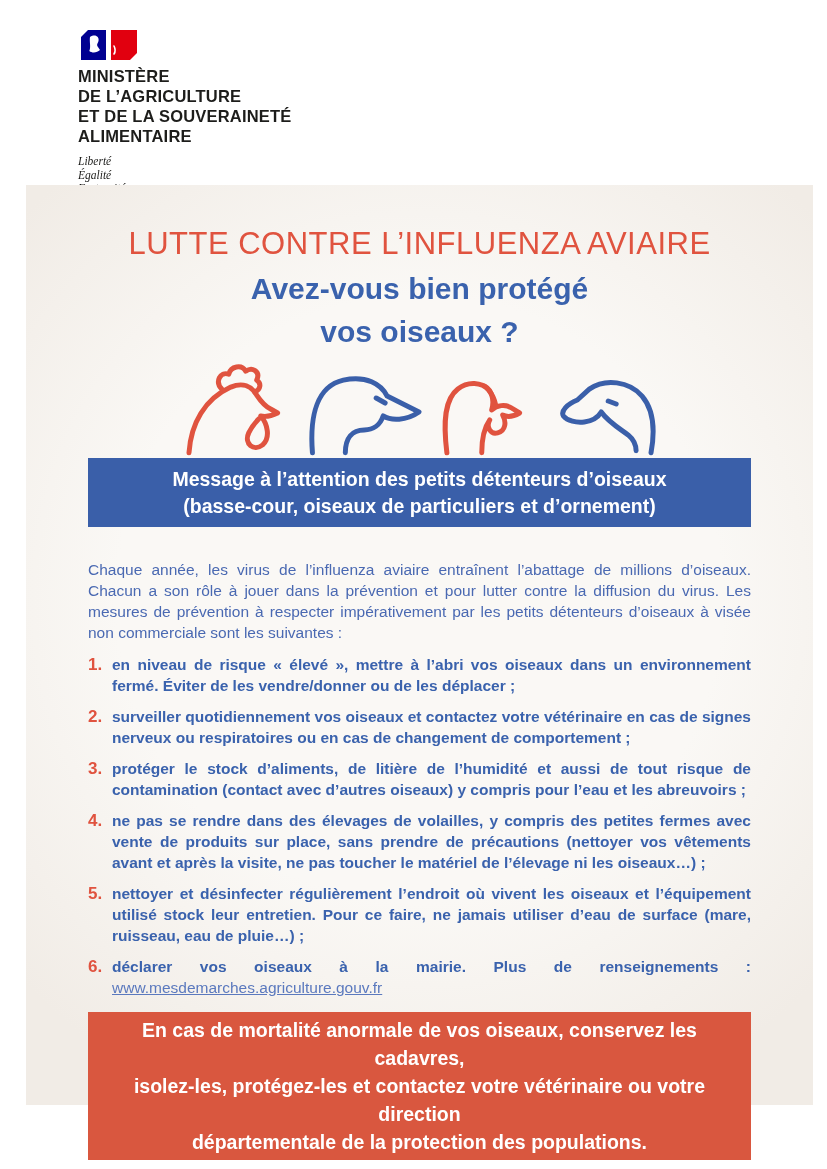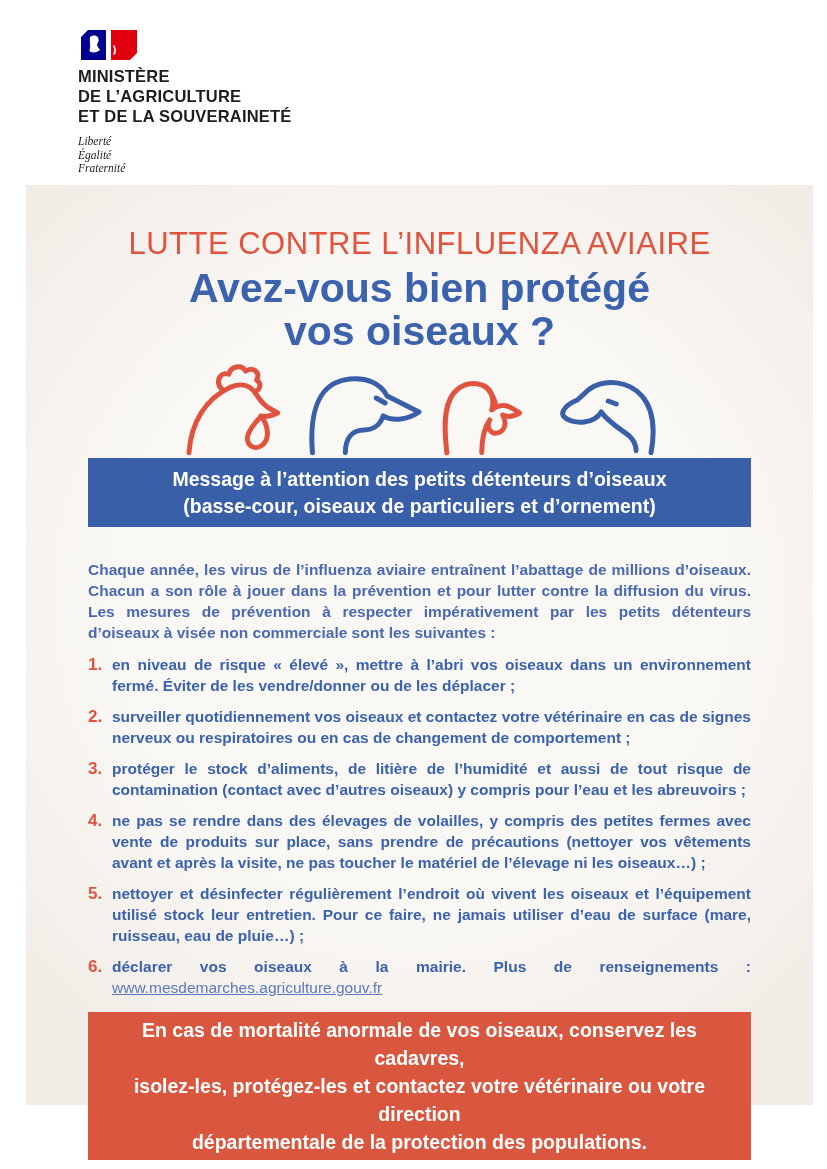--- a/index.html
+++ b/index.html
@@ -27,35 +27,35 @@
     position:absolute; left:26px; top:185px; width:787px; height:920px;
     background:radial-gradient(ellipse 70% 60% at 50% 45%, #faf8f5 55%, #f1ece6 100%);
   }
 
   .kicker {
     margin-top:41px; text-align:center;
     font-size:31px; letter-spacing:0.5px; color:#e0533f; font-weight:normal;
   }
   .big-title {
     margin-top:5px; text-align:center; font-weight:bold;
-    font-size:41px; line-height:43px; color:#3a62ad;
+    font-size:30px; line-height:43px; color:#3a62ad;
   }
 
   .birds { margin-top:6px; display:flex; justify-content:center; }
 
   .banner-blue {
     margin:-1px auto 0; width:663px; min-height:69px; background:#3a5fa9;
     display:flex; flex-direction:column; justify-content:center;
     text-align:center; color:#ffffff; font-weight:bold;
     font-size:19.5px; line-height:27px; padding:6px 10px;
   }
 
   .intro {
     margin:32px auto 0; width:663px; text-align:justify;
-    color:#4a69b2; font-size:15.5px; line-height:21px;font-weight:bold;
+    color:#4a69b2; font-size:15.5px; line-height:21px;
   }
 
   .measures { margin:11px auto 0; width:663px; }
   .m-item { display:flex; margin-top:10px; }
   .m-num {
     flex:0 0 24px; color:#e0533f; font-weight:bold;
     font-size:17px; line-height:21px;
   }
   .m-text {
     flex:1; color:#3a62ad; font-weight:bold;
@@ -81,20 +81,21 @@
     <svg class="gov-flag" width="62" height="34" viewBox="0 0 62 34" aria-hidden="true">
       <path d="M3 9 L10 2 L28 2 L28 32 L3 32 Z" fill="#000091"></path>
       <path d="M12 9 C17 5.5 21.5 8.5 20.5 13 C20.2 15 18.5 16 19.3 18 L22 22 C19 25 14 25.2 11.3 23 C13.2 18.8 11.2 13.8 12 9 Z" fill="#ffffff"></path>
       <path d="M33 2 L59 2 L59 25 L52 32 L33 32 Z" fill="#e1000f"></path>
       <path d="M36 26 C38 23 37 20 36 18" stroke="#ffffff" stroke-width="1.6" fill="none" stroke-linecap="round"></path>
     </svg>
     <div class="gov-name">
       <div>MINISTÈRE</div>
       <div>DE L’AGRICULTURE</div>
       <div>ET DE LA SOUVERAINETÉ</div>
+      <div>ALIMENTAIRE</div>
     </div>
     <div class="gov-motto">
       <div>Liberté</div>
       <div>Égalité</div>
       <div>Fraternité</div>
     </div>
   </div>
 
   <div class="panel">
 

